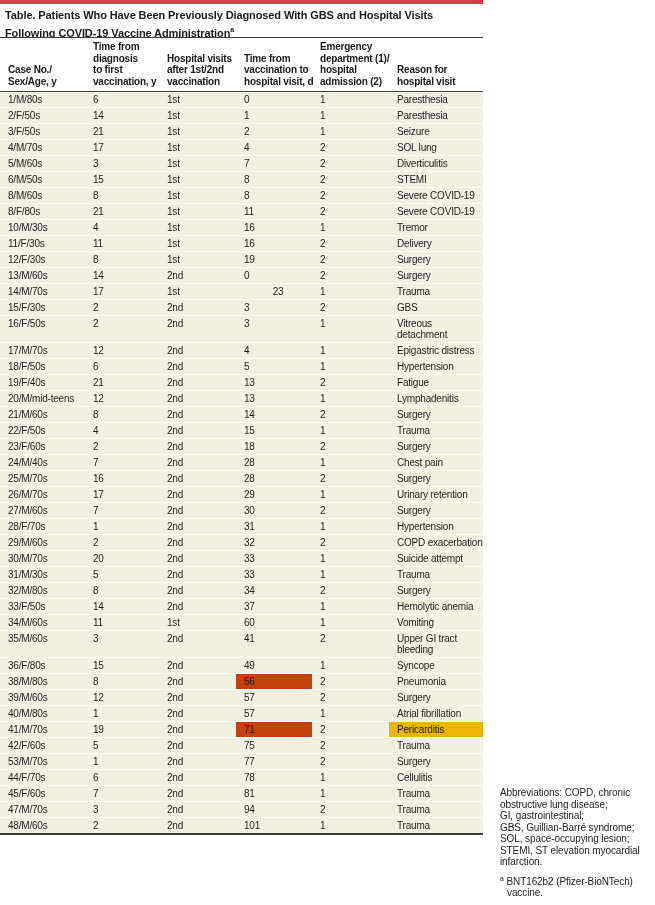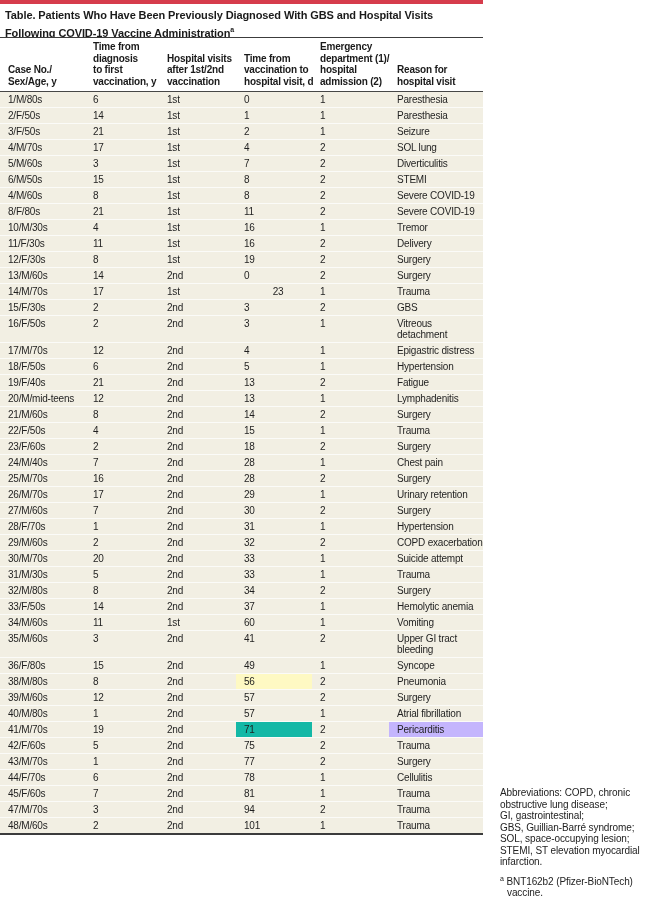--- a/index.html
+++ b/index.html
@@ -141,21 +141,21 @@
         </tr>
         <tr>
           <td style="background: rgb(242, 239, 227);">6/M/50s</td>
           <td style="background: rgb(242, 239, 227);">15</td>
           <td style="background: rgb(242, 239, 227);">1st</td>
           <td style="background: rgb(242, 239, 227);">8</td>
           <td style="background: rgb(242, 239, 227);">2</td>
           <td style="background: rgb(242, 239, 227);">STEMI</td>
         </tr>
         <tr>
-          <td style="background: rgb(242, 239, 227);">4/M/60s</td>
+          <td style="background: rgb(242, 239, 227);">8/M/60s</td>
           <td style="background: rgb(242, 239, 227);">8</td>
           <td style="background: rgb(242, 239, 227);">1st</td>
           <td style="background: rgb(242, 239, 227);">8</td>
           <td style="background: rgb(242, 239, 227);">2</td>
           <td style="background: rgb(242, 239, 227);">Severe COVID-19</td>
         </tr>
         <tr>
           <td style="background: rgb(242, 239, 227);">8/F/80s</td>
           <td style="background: rgb(242, 239, 227);">21</td>
           <td style="background: rgb(242, 239, 227);">1st</td>
@@ -378,21 +378,21 @@
           <td style="background: rgb(242, 239, 227);">15</td>
           <td style="background: rgb(242, 239, 227);">2nd</td>
           <td style="background: rgb(242, 239, 227);">49</td>
           <td style="background: rgb(242, 239, 227);">1</td>
           <td style="background: rgb(242, 239, 227);">Syncope</td>
         </tr>
         <tr>
           <td style="background: rgb(242, 239, 227);">38/M/80s</td>
           <td style="background: rgb(242, 239, 227);">8</td>
           <td style="background: rgb(242, 239, 227);">2nd</td>
-          <td style="background: #fef9c3;">56</td>
+          <td style="background: #c2410c;">56</td>
           <td style="background: rgb(242, 239, 227);">2</td>
           <td style="background: rgb(242, 239, 227);">Pneumonia</td>
         </tr>
         <tr>
           <td style="background: rgb(242, 239, 227);">39/M/60s</td>
           <td style="background: rgb(242, 239, 227);">12</td>
           <td style="background: rgb(242, 239, 227);">2nd</td>
           <td style="background: rgb(242, 239, 227);">57</td>
           <td style="background: rgb(242, 239, 227);">2</td>
           <td style="background: rgb(242, 239, 227);">Surgery</td>
@@ -402,34 +402,34 @@
           <td style="background: rgb(242, 239, 227);">1</td>
           <td style="background: rgb(242, 239, 227);">2nd</td>
           <td style="background: rgb(242, 239, 227);">57</td>
           <td style="background: rgb(242, 239, 227);">1</td>
           <td style="background: rgb(242, 239, 227);">Atrial fibrillation</td>
         </tr>
         <tr>
           <td style="background: rgb(242, 239, 227);">41/M/70s</td>
           <td style="background: rgb(242, 239, 227);">19</td>
           <td style="background: rgb(242, 239, 227);">2nd</td>
-          <td style="background: #14b8a6;">71</td>
-          <td style="background: rgb(242, 239, 227);">2</td>
-          <td style="background: #c4b5fd;">Pericarditis</td>
+          <td style="background: #c2410c;">71</td>
+          <td style="background: rgb(242, 239, 227);">2</td>
+          <td style="background: #eab308;">Pericarditis</td>
         </tr>
         <tr>
           <td style="background: rgb(242, 239, 227);">42/F/60s</td>
           <td style="background: rgb(242, 239, 227);">5</td>
           <td style="background: rgb(242, 239, 227);">2nd</td>
           <td style="background: rgb(242, 239, 227);">75</td>
           <td style="background: rgb(242, 239, 227);">2</td>
           <td style="background: rgb(242, 239, 227);">Trauma</td>
         </tr>
         <tr>
-          <td style="background: rgb(242, 239, 227);">43/M/70s</td>
+          <td style="background: rgb(242, 239, 227);">53/M/70s</td>
           <td style="background: rgb(242, 239, 227);">1</td>
           <td style="background: rgb(242, 239, 227);">2nd</td>
           <td style="background: rgb(242, 239, 227);">77</td>
           <td style="background: rgb(242, 239, 227);">2</td>
           <td style="background: rgb(242, 239, 227);">Surgery</td>
         </tr>
         <tr>
           <td style="background: rgb(242, 239, 227);">44/F/70s</td>
           <td style="background: rgb(242, 239, 227);">6</td>
           <td style="background: rgb(242, 239, 227);">2nd</td>

